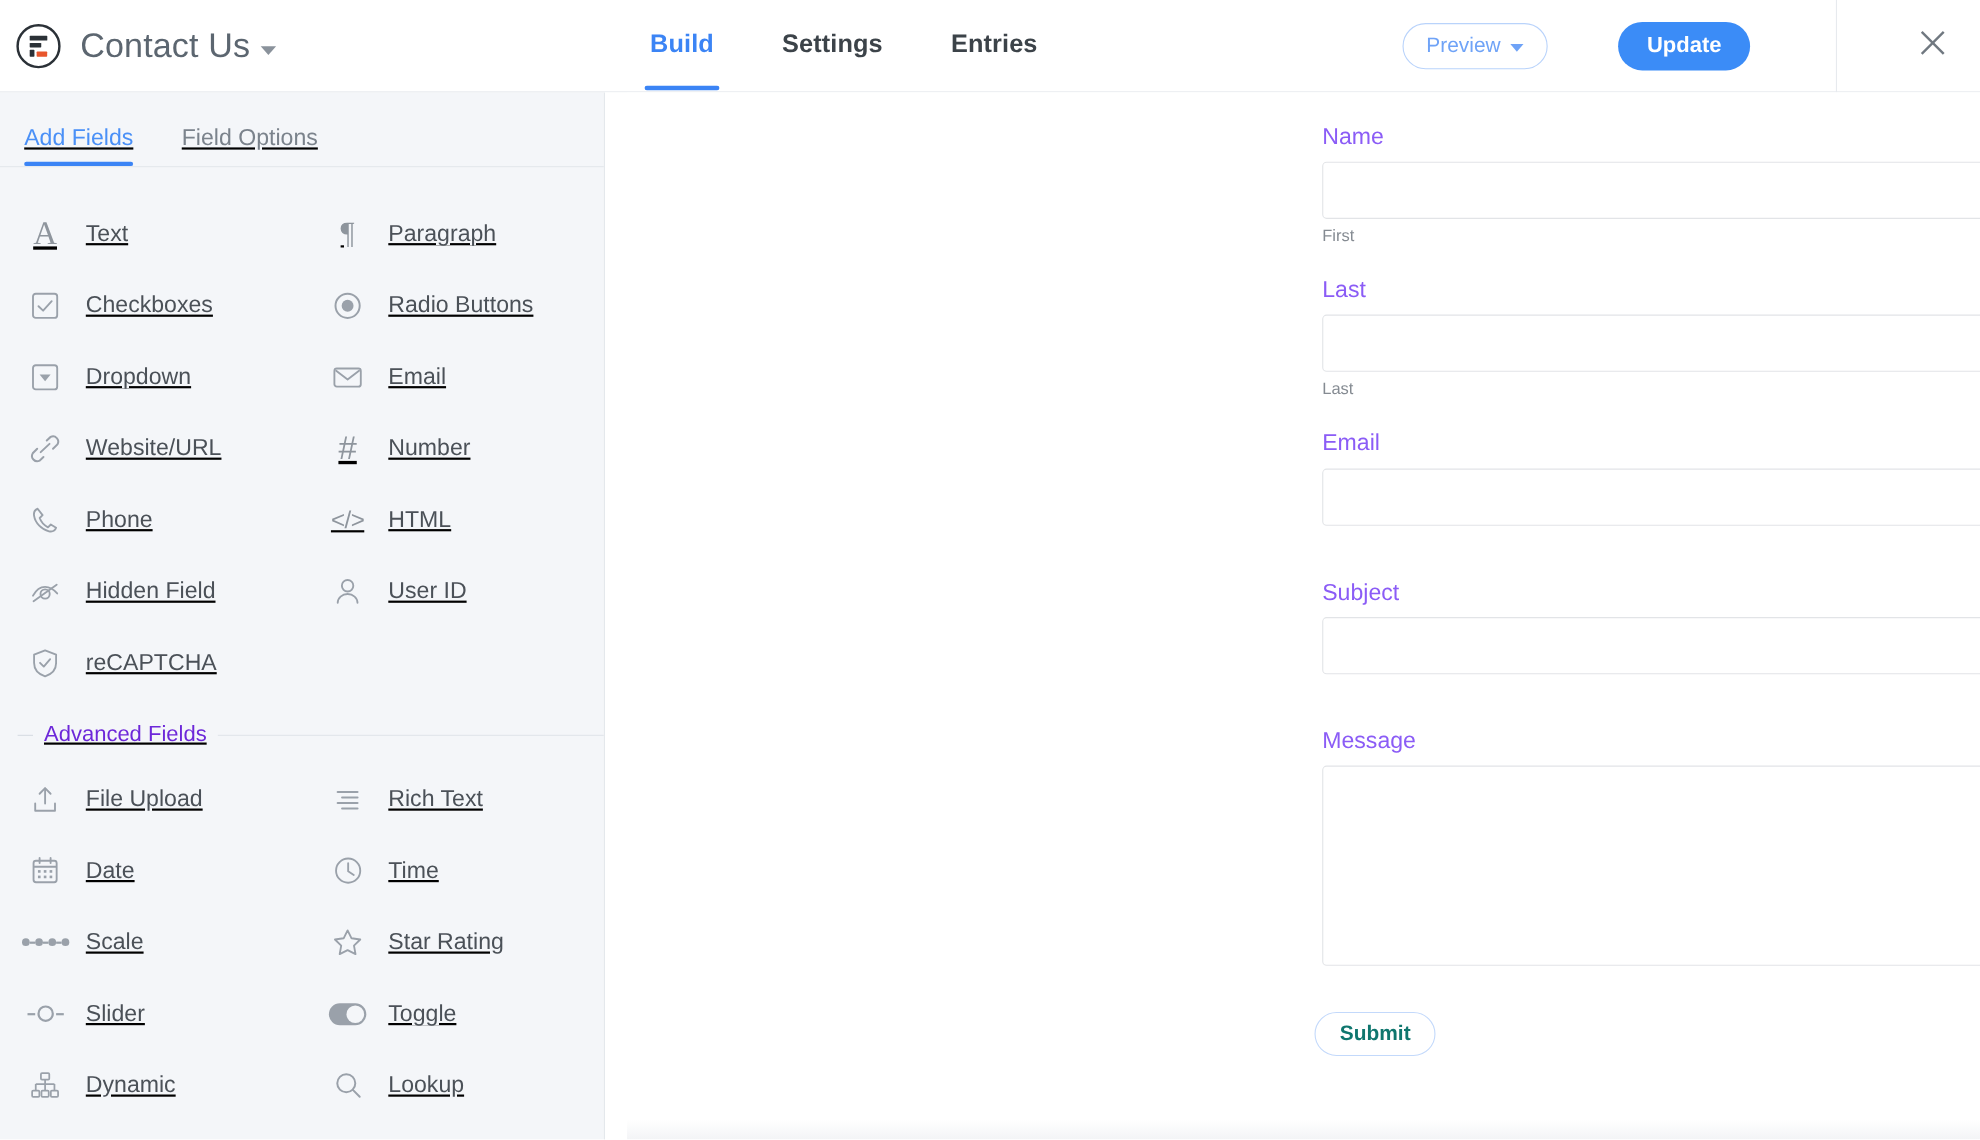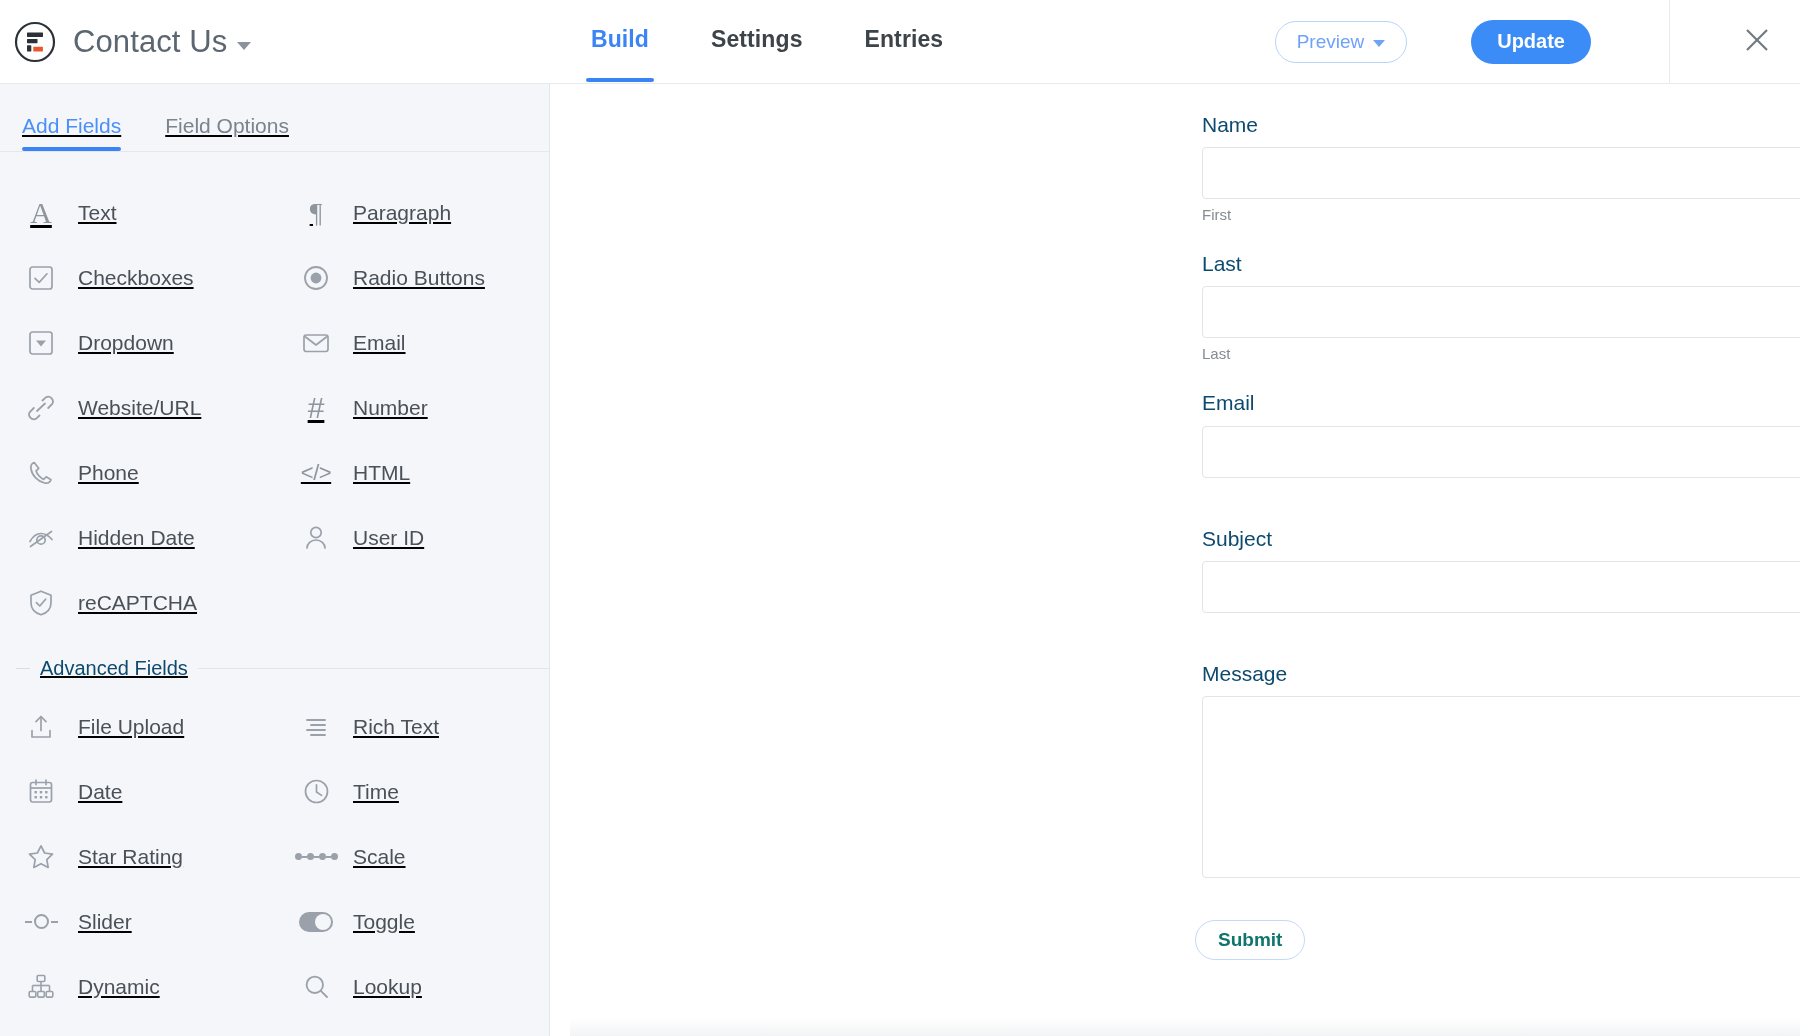--- a/index.html
+++ b/index.html
@@ -123,21 +123,21 @@
   .field-icon .glyph-code {
     font-size: 22px; color: #8e959d; line-height: 1; letter-spacing: -0.5px;
   }
 
   .adv-divider {
     display: flex; align-items: center; gap: 10px;
     margin: 22px 0 14px 0; padding-left: 16px; padding-right: 0;
   }
   .adv-divider .dash-left { width: 14px; height: 1px; background: #d8dde3; }
   .adv-divider .adv-label {
-    font-size: 20px; color: #0c4a6e; white-space: nowrap;
+    font-size: 20px; color: #6d28d9; white-space: nowrap;
   }
   .adv-divider .dash-right { flex: 1 1 auto; height: 1px; background: #e2e6ea; }
 
   
   .icon-scale { display: flex; align-items: center; }
   .icon-scale .d { width: 7px; height: 7px; border-radius: 50%; background: #9aa1aa; }
   .icon-scale .ln { width: 5px; height: 2px; background: #9aa1aa; }
   .icon-slider { display: flex; align-items: center; }
   .icon-slider .ln { width: 7px; height: 2px; background: #9aa1aa; }
   .icon-slider .circ {
@@ -157,21 +157,21 @@
   .preview-pane {
     flex: 1 1 auto; background: #ffffff; position: relative; overflow: hidden;
   }
   .form-card {
     position: absolute; left: 20px; right: 0; top: 0; bottom: 0;
     background: #ffffff;
   }
   .form-inner { padding: 28px 0 0 0; }
   .fld { padding-left: 632px; }
   .fld-label {
-    font-size: 21px; color: #0c4a6e; margin-bottom: 10px; line-height: 1.2;
+    font-size: 21px; color: #8b5cf6; margin-bottom: 10px; line-height: 1.2;
   }
   .fld-input {
     width: 1072px; height: 52px; border: 1px solid #e2e4e7; border-radius: 4px;
     background: #ffffff;
   }
   .fld-sub {
     font-size: 15px; color: #858b92; margin-top: 7px;
   }
   .fld-gap { height: 28px; }
   .fld-textarea {
@@ -356,21 +356,21 @@
           <div class="field-item">
             <span class="field-icon">
               <svg width="30" height="26" viewBox="0 0 30 26">
                 <g fill="none" stroke="#9aa1aa" stroke-width="1.7" stroke-linecap="round">
                   <path d="M4 16.5 C7 11 11 8.5 15 8.5 c4 0 8 2.5 11 6"></path>
                   <circle cx="15" cy="15" r="4.2"></circle>
                   <line x1="4.5" y1="21.5" x2="25.5" y2="6.5"></line>
                 </g>
               </svg>
             </span>
-            <span class="field-label">Hidden Date</span>
+            <span class="field-label">Hidden Field</span>
           </div>
           <div class="field-item">
             <span class="field-icon">
               <svg width="26" height="27" viewBox="0 0 26 27">
                 <circle cx="13" cy="8.5" r="5.2" fill="none" stroke="#9aa1aa" stroke-width="1.7"></circle>
                 <path d="M4 24 a9 8 0 0 1 18 0" fill="none" stroke="#9aa1aa" stroke-width="1.7" stroke-linecap="round"></path>
               </svg>
             </span>
             <span class="field-label">User ID</span>
           </div>
@@ -449,39 +449,39 @@
                 <polyline points="13.5,6.8 13.5,14 18.6,17.4" fill="none" stroke="#9aa1aa" stroke-width="1.7" stroke-linecap="round" stroke-linejoin="round"></polyline>
               </svg>
             </span>
             <span class="field-label">Time</span>
           </div>
         </div>
 
         <div class="field-row">
           <div class="field-item">
             <span class="field-icon">
-              <svg width="28" height="27" viewBox="0 0 28 27">
-                <polygon points="14,2.8 17.6,10 25.5,11.1 19.8,16.6 21.2,24.4 14,20.7 6.8,24.4 8.2,16.6 2.5,11.1 10.4,10" fill="none" stroke="#9aa1aa" stroke-width="1.7" stroke-linejoin="round"></polygon>
-              </svg>
-            </span>
-            <span class="field-label">Star Rating</span>
-          </div>
-          <div class="field-item">
-            <span class="field-icon">
               <span class="icon-scale">
                 <span class="d"></span>
                   <span class="ln"></span>
                 <span class="d"></span>
                   <span class="ln"></span>
                 <span class="d"></span>
                   <span class="ln"></span>
                 <span class="d"></span>
               </span>
             </span>
             <span class="field-label">Scale</span>
+          </div>
+          <div class="field-item">
+            <span class="field-icon">
+              <svg width="28" height="27" viewBox="0 0 28 27">
+                <polygon points="14,2.8 17.6,10 25.5,11.1 19.8,16.6 21.2,24.4 14,20.7 6.8,24.4 8.2,16.6 2.5,11.1 10.4,10" fill="none" stroke="#9aa1aa" stroke-width="1.7" stroke-linejoin="round"></polygon>
+              </svg>
+            </span>
+            <span class="field-label">Star Rating</span>
           </div>
         </div>
 
         <div class="field-row">
           <div class="field-item">
             <span class="field-icon">
               <span class="icon-slider">
                 <span class="ln"></span>
                   <span class="circ"></span>
                   <span class="ln"></span>

